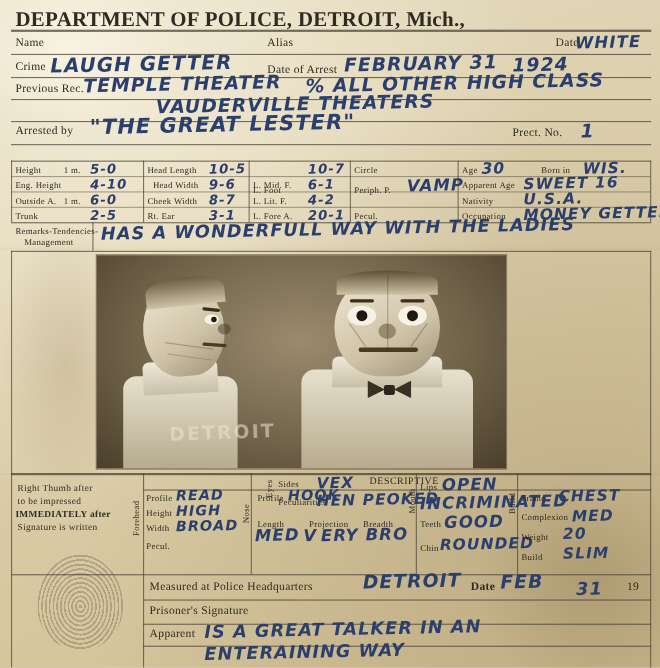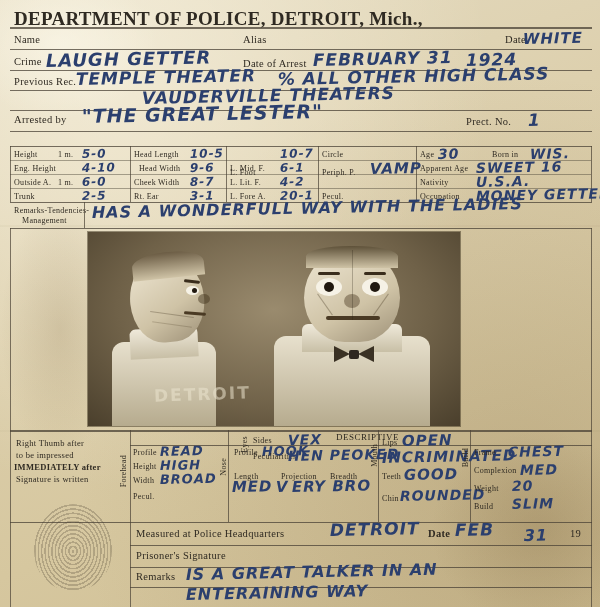--- a/index.html
+++ b/index.html
@@ -306,21 +306,21 @@
   <div class="abs hw" style="left:330px;top:520px;font-size:17px;">DETROIT</div>
   <div class="abs pr lbl" style="left:428px;top:528px;font-weight:bold;">Date</div>
   <div class="abs hw" style="left:455px;top:520px;font-size:17px;">FEB</div>
   <div class="abs hw" style="left:524px;top:526px;font-size:16px;">31</div>
   <div class="abs pr lbl" style="left:570px;top:528px;">19</div>
   <div class="line" style="left:130px;top:545px;width:462px;"></div>
 
   <div class="abs pr lbl" style="left:136px;top:550px;">Prisoner's Signature</div>
   <div class="line" style="left:130px;top:567px;width:462px;"></div>
 
-  <div class="abs pr lbl" style="left:136px;top:571px;">Remarks</div>
+  <div class="abs pr lbl" style="left:136px;top:571px;">Apparent</div>
   <div class="abs hw" style="left:186px;top:565px;font-size:16px;">IS A GREAT TALKER IN AN</div>
   <div class="line" style="left:130px;top:587px;width:462px;"></div>
   <div class="abs hw" style="left:186px;top:585px;font-size:16px;">ENTERAINING WAY</div>
 
   <div class="vline" style="left:10px;top:522px;height:85px;"></div>
   <div class="vline" style="left:591px;top:522px;height:85px;"></div>
 
 </div>
 
 </body></html>

